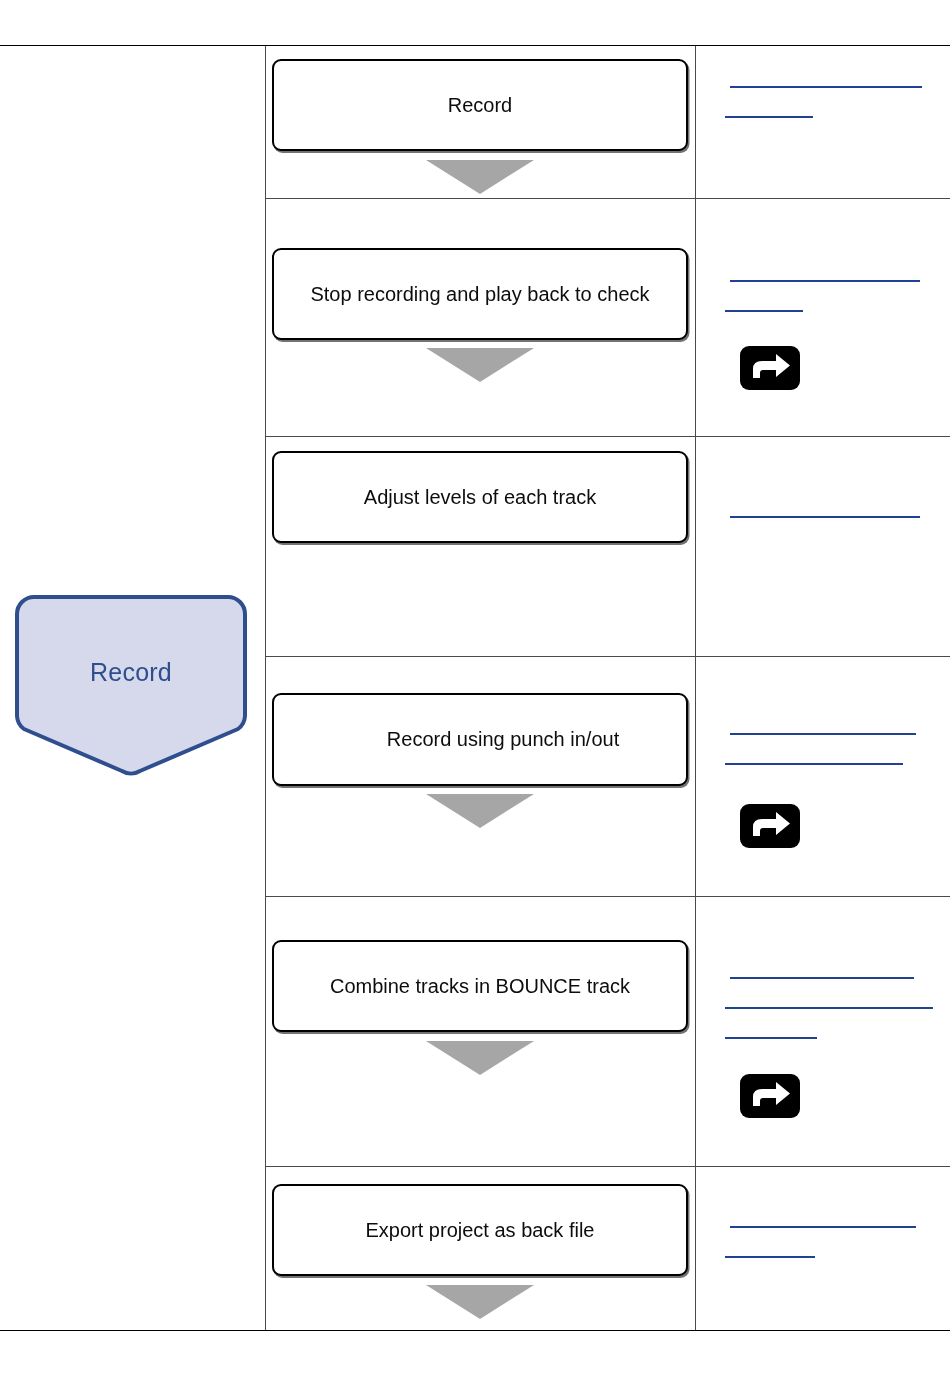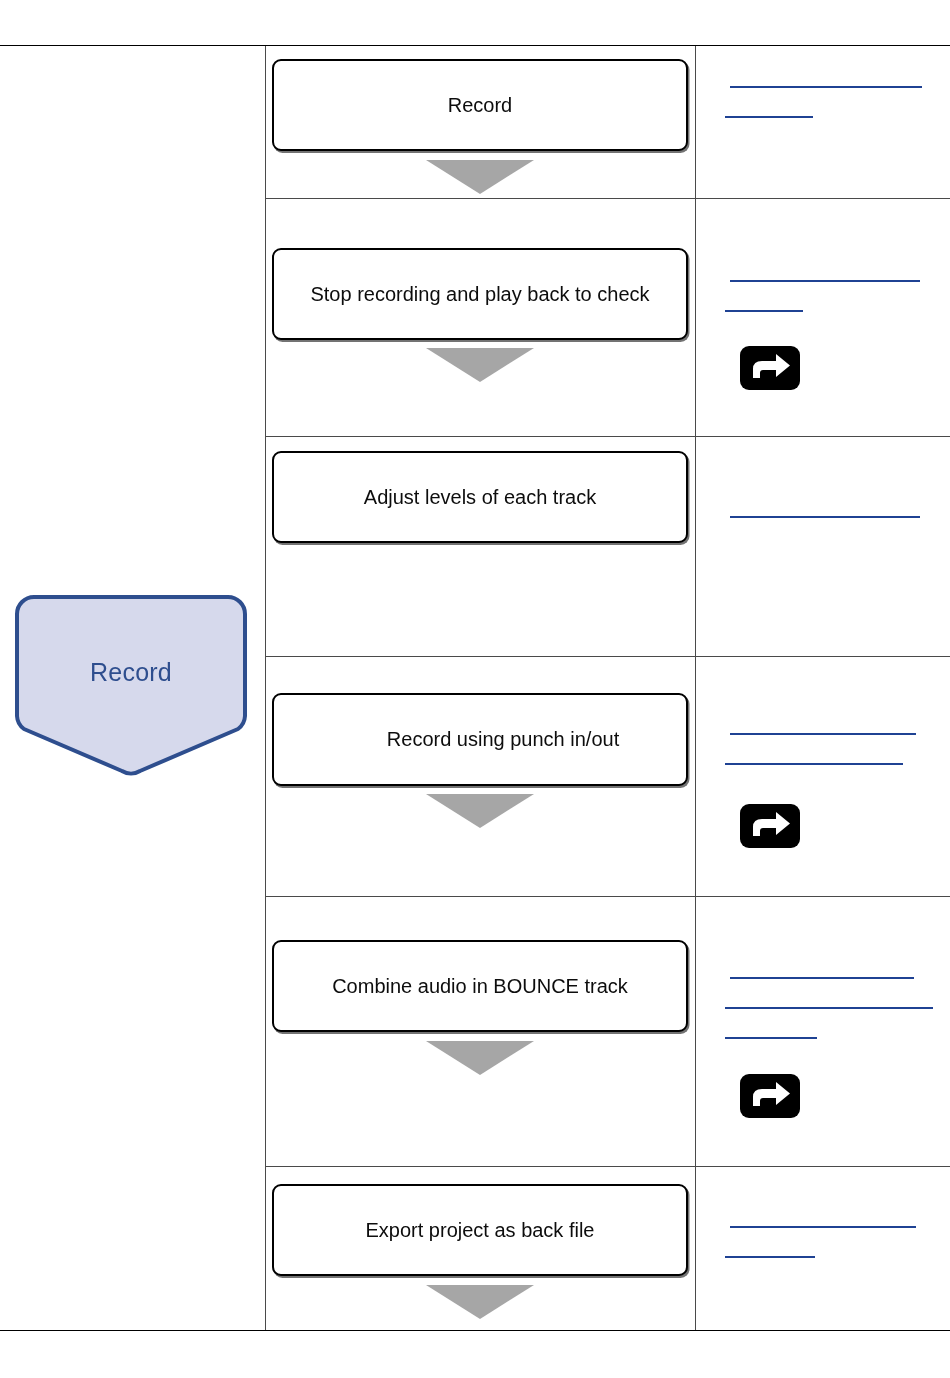--- a/index.html
+++ b/index.html
@@ -227,21 +227,21 @@
         <div class="redo-icon" style="left:45px; top:148px;">
           <svg width="60" height="44" viewBox="0 0 60 44" xmlns="http://www.w3.org/2000/svg">
             <path d="M 13 32 L 13 23 Q 13 15 22 15 L 36 15 L 36 8 L 50 19.5 L 36 31 L 36 24 L 23 24 Q 20 24 20 27 L 20 32 Z" fill="#ffffff"></path>
           </svg>
         </div>
       </div>
     </div>
 
     <div class="row" style="top:850px; height:270px;">
       <div class="proc-cell">
-        <div class="proc-box" style="top:44px; height:92px;">Combine audio in BOUNCE track</div>
+        <div class="proc-box" style="top:44px; height:92px;">Combine tracks in BOUNCE track</div>
         <div class="flow-arrow" style="left:161px; top:145px;"></div>
       </div>
       <div class="links-cell">
         <div class="link-line" style="left:35px; top:81px; width:184px;"></div>
         <div class="link-line" style="left:30px; top:111px; width:208px;"></div>
         <div class="link-line" style="left:30px; top:141px; width:92px;"></div>
         <div class="redo-icon" style="left:45px; top:178px;">
           <svg width="60" height="44" viewBox="0 0 60 44" xmlns="http://www.w3.org/2000/svg">
             <path d="M 13 32 L 13 23 Q 13 15 22 15 L 36 15 L 36 8 L 50 19.5 L 36 31 L 36 24 L 23 24 Q 20 24 20 27 L 20 32 Z" fill="#ffffff"></path>
           </svg>

